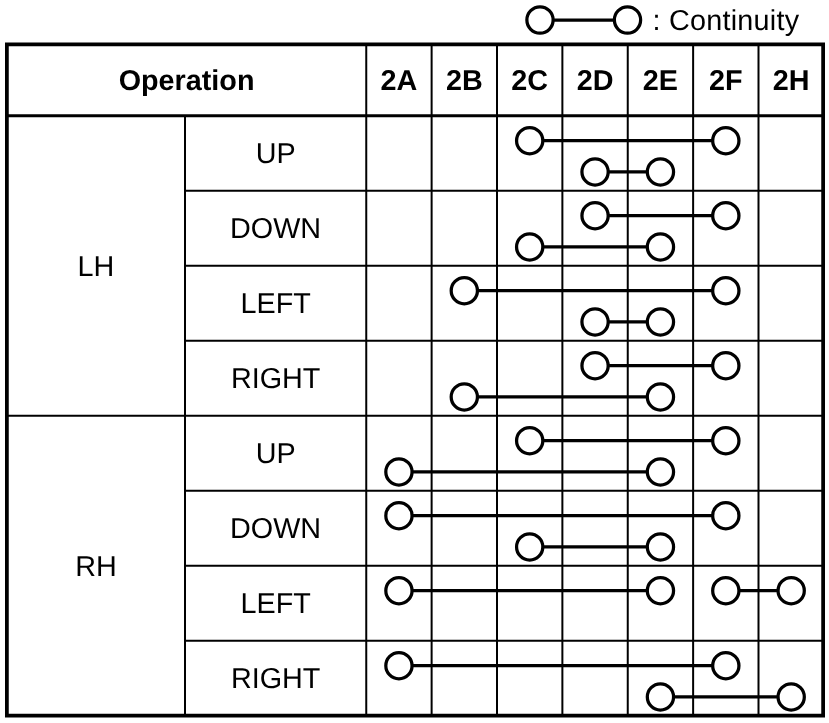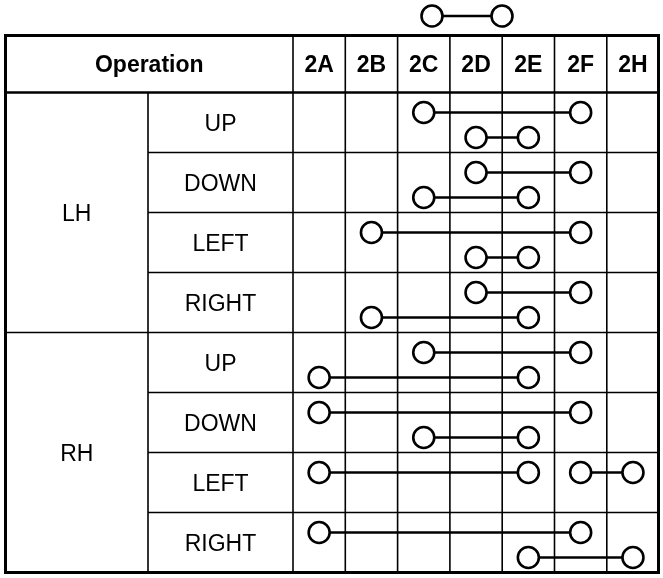--- a/index.html
+++ b/index.html
@@ -21,20 +21,21 @@
 <body>
 
 <div class="stage">
 
   <div class="legend">
     <svg class="legend-symbol" width="96" height="30" viewBox="0 0 96 30">
       <line x1="13" y1="15" x2="83" y2="15"></line>
       <circle cx="13" cy="15" r="10.5"></circle>
       <circle cx="83" cy="15" r="10.5"></circle>
     </svg>
+    <span class="legend-label">: Continuity</span>
   </div>
 
   <svg id="scene" width="663" height="578" viewBox="0 0 663 578">
       <g fill="none">
         <rect x="5.5" y="35.5" width="653" height="537" stroke="#000000" stroke-width="3" fill="none"></rect>
         <line x1="5.5" y1="92.5" x2="658.5" y2="92.5" stroke="#000000" stroke-width="2.4"></line>
         <line x1="293" y1="35.5" x2="293" y2="572.5" stroke="#000000" stroke-width="1.6"></line>
         <line x1="345.3" y1="35.5" x2="345.3" y2="572.5" stroke="#000000" stroke-width="1.6"></line>
         <line x1="397.6" y1="35.5" x2="397.6" y2="572.5" stroke="#000000" stroke-width="1.6"></line>
         <line x1="449.9" y1="35.5" x2="449.9" y2="572.5" stroke="#000000" stroke-width="1.6"></line>

